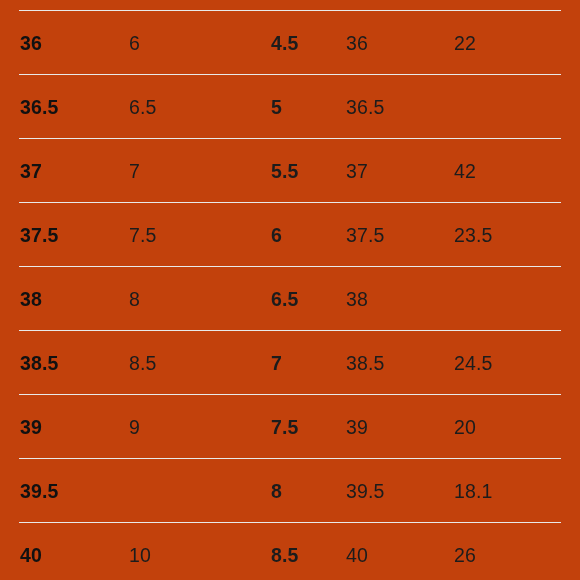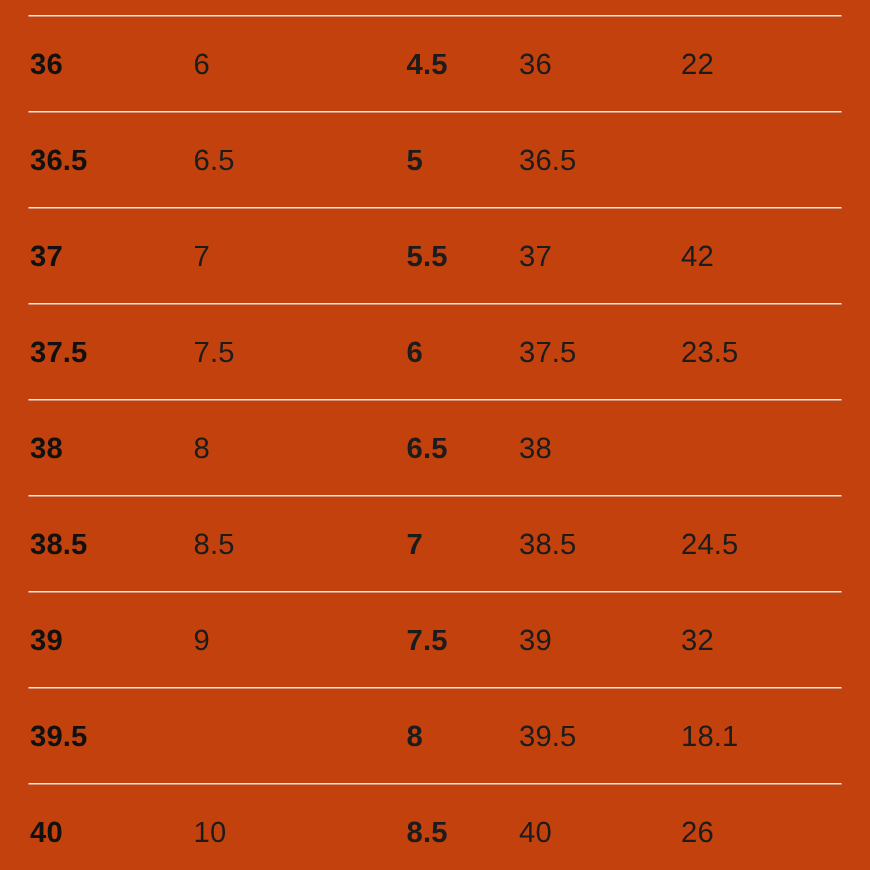--- a/index.html
+++ b/index.html
@@ -104,21 +104,21 @@
       <span class="cell c2">7</span>
       <span class="cell c3">38.5</span>
       <span class="cell c4">24.5</span>
     </div>
 
     <div class="table-row">
       <span class="cell c0">39</span>
       <span class="cell c1">9</span>
       <span class="cell c2">7.5</span>
       <span class="cell c3">39</span>
-      <span class="cell c4">32</span>
+      <span class="cell c4">20</span>
     </div>
 
     <div class="table-row">
       <span class="cell c0">39.5</span>
       <span class="cell c2">8</span>
       <span class="cell c3">39.5</span>
       <span class="cell c4">18.1</span>
     </div>
 
     <div class="table-row">

